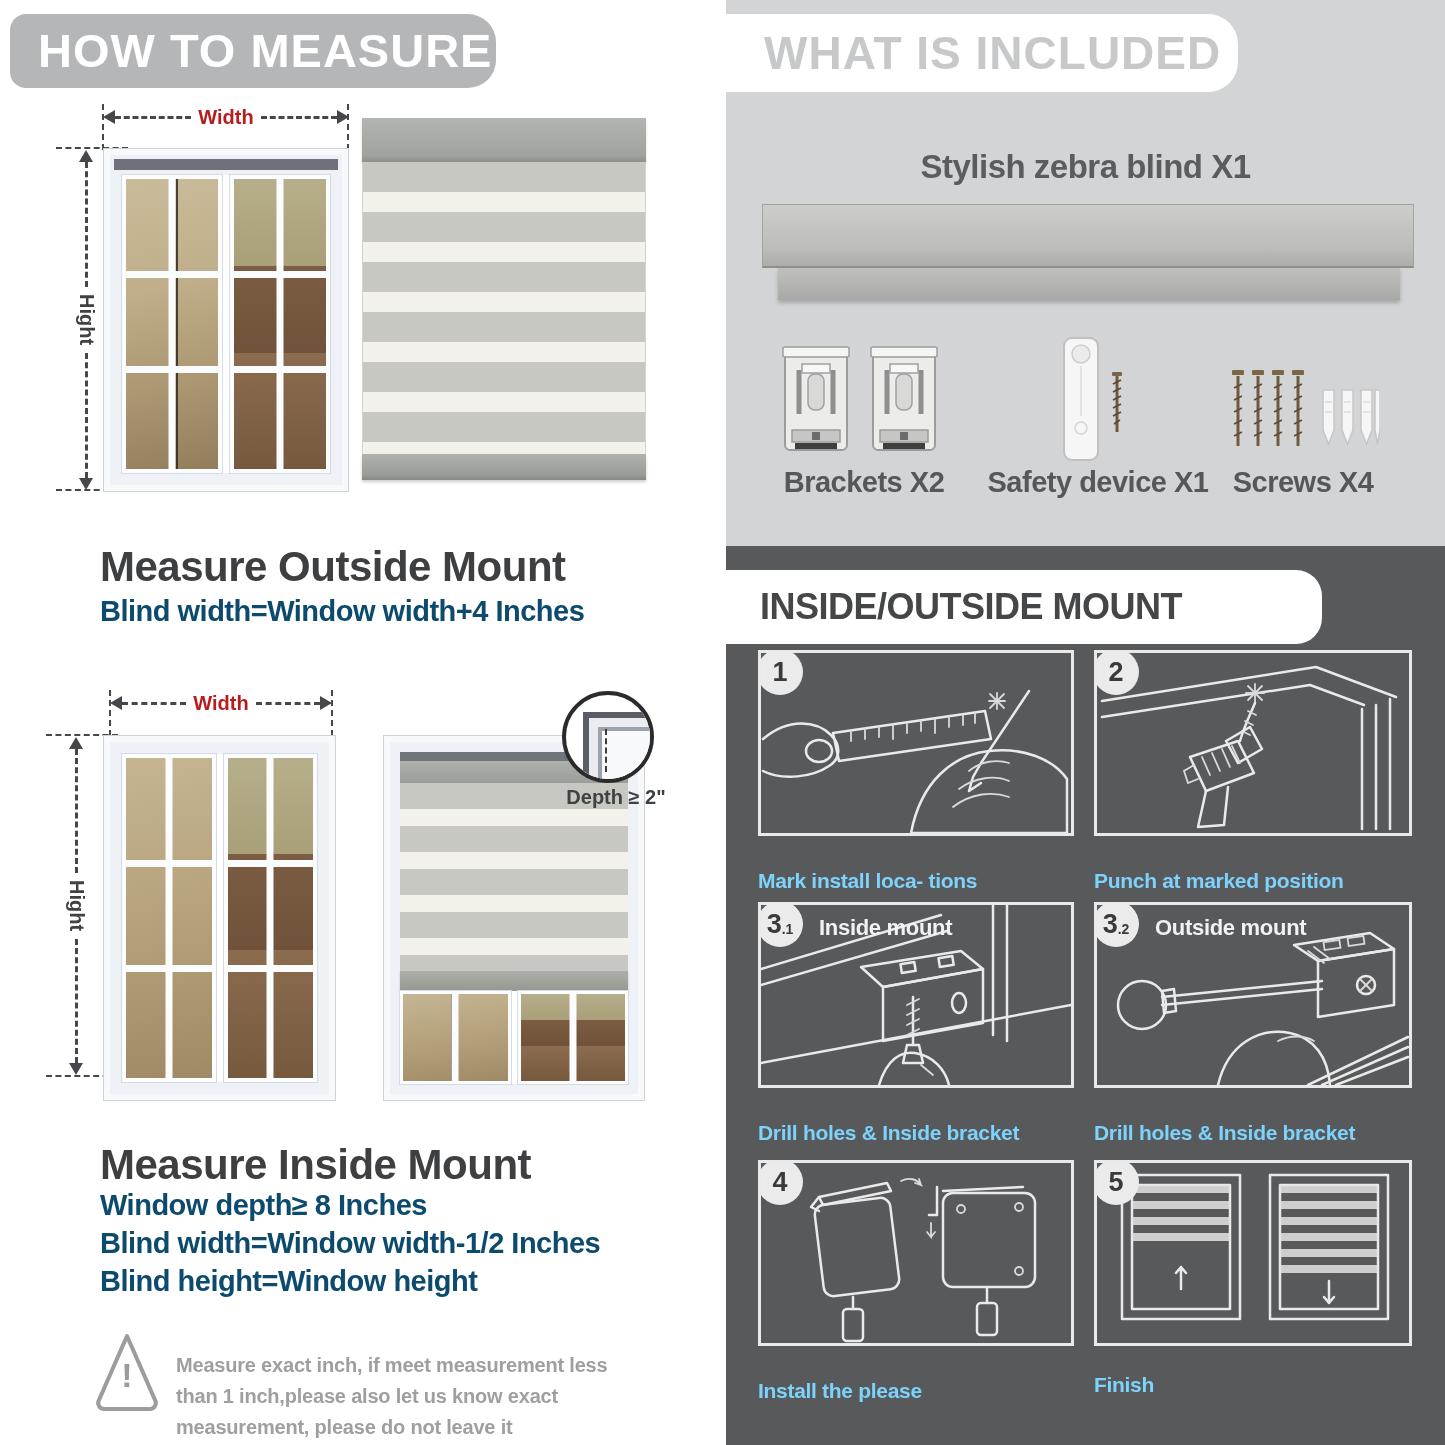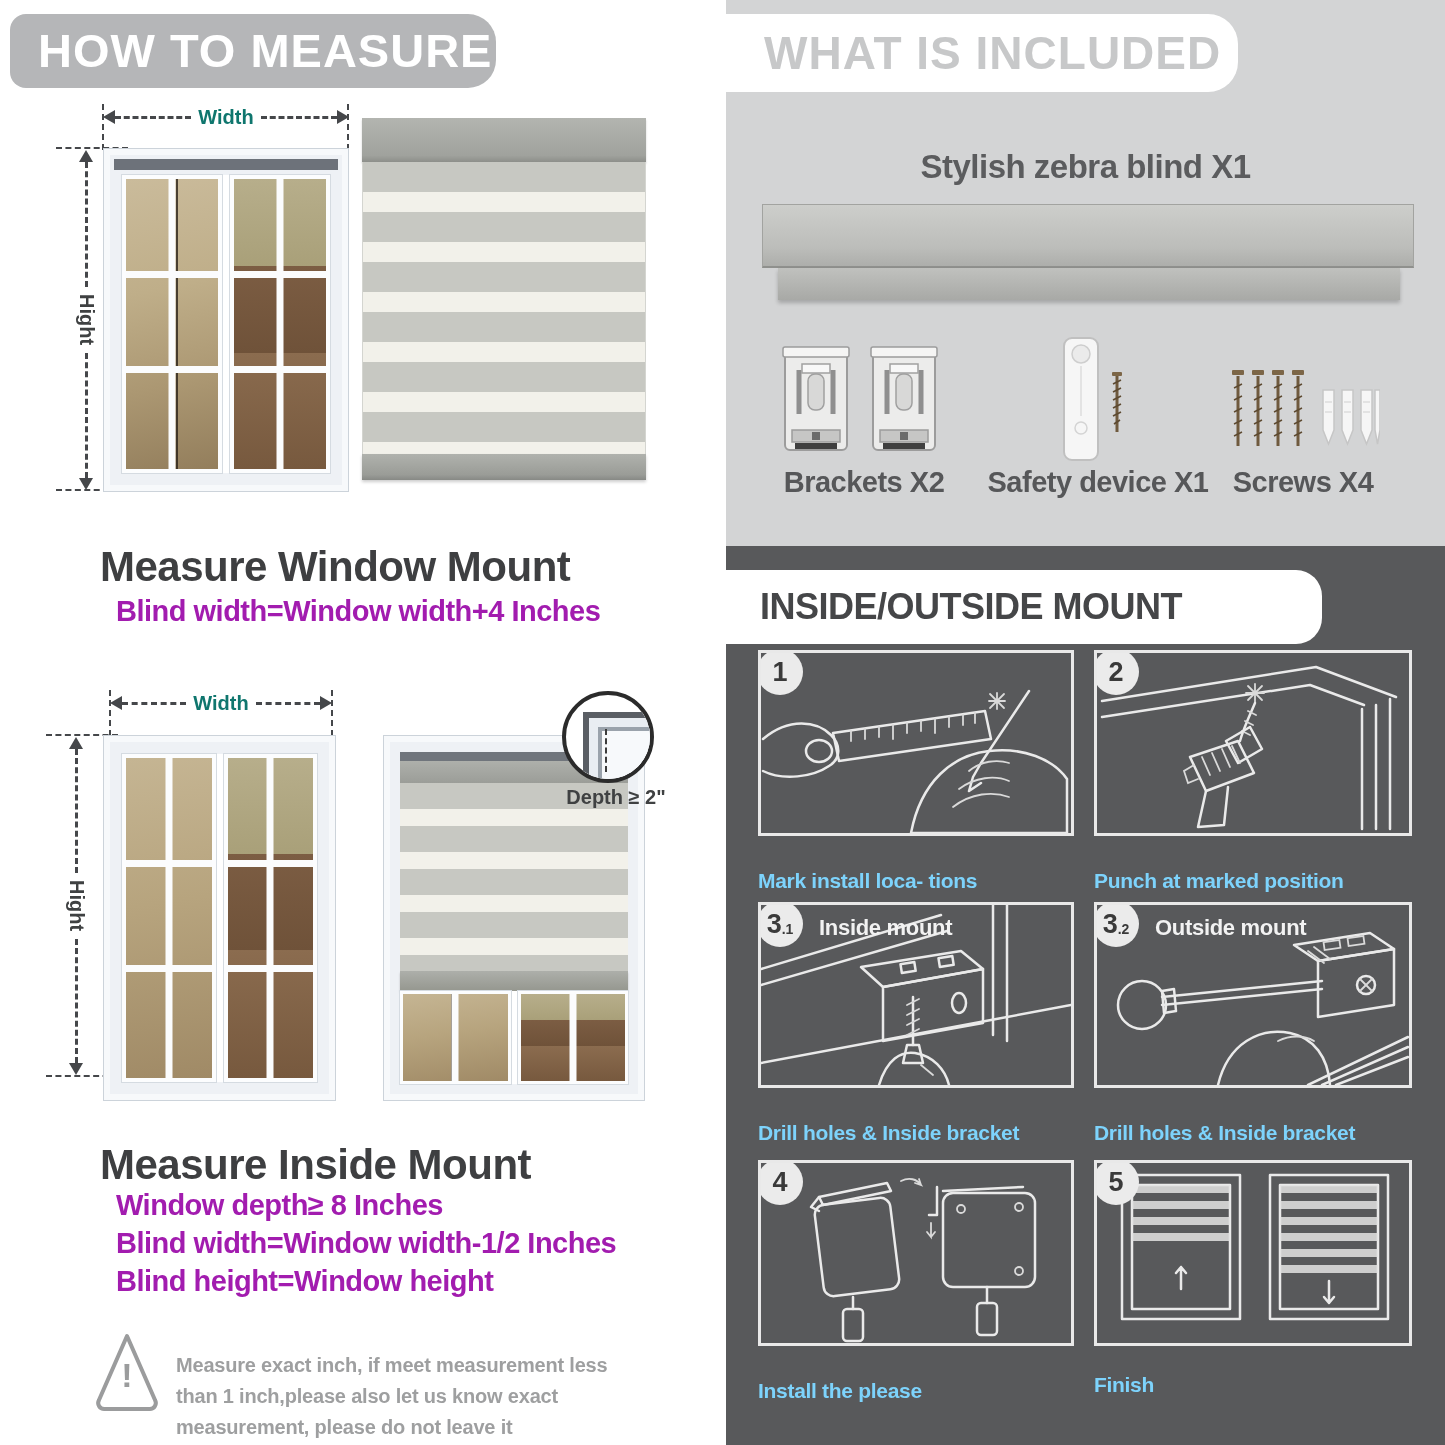--- a/index.html
+++ b/index.html
@@ -8,31 +8,31 @@
   .abs{position:absolute;}
 
   
   .left-half{position:absolute;left:0;top:0;width:700px;height:1177px;background:#ffffff;}
 
   .gray-banner{position:absolute;left:10px;top:14px;width:486px;height:74px;background:#b5b6b8;
     border-radius:16px 28px 28px 16px;color:#ffffff;font-weight:bold;font-size:47px;
     line-height:74px;padding-left:28px;letter-spacing:1px;box-sizing:border-box;}
 
   .sec-title{position:absolute;left:100px;font-size:42px;font-weight:bold;color:#3e3f41;letter-spacing:-0.5px;}
-  .sec-line{position:absolute;left:116px;font-size:29px;font-weight:bold;color:#a21caf;letter-spacing:-0.5px;}
+  .sec-line{position:absolute;left:100px;font-size:29px;font-weight:bold;color:#0c4a6e;letter-spacing:-0.5px;}
 
   
   .h-arrow{position:absolute;display:flex;align-items:center;height:22px;}
   .h-arrow .dash{flex:1;height:0;border-top:3px dashed #45474a;}
   .tri{width:0;height:0;display:block;}
   .tri-left{border-top:7px solid transparent;border-bottom:7px solid transparent;border-right:12px solid #45474a;}
   .tri-right{border-top:7px solid transparent;border-bottom:7px solid transparent;border-left:12px solid #45474a;}
   .tri-up{border-left:7px solid transparent;border-right:7px solid transparent;border-bottom:12px solid #45474a;}
   .tri-down{border-left:7px solid transparent;border-right:7px solid transparent;border-top:12px solid #45474a;}
-  .arrow-label{font-size:20px;font-weight:bold;color:#0f766e;padding:0 7px;white-space:nowrap;}
+  .arrow-label{font-size:20px;font-weight:bold;color:#b91c1c;padding:0 7px;white-space:nowrap;}
   .v-arrow{position:absolute;display:flex;flex-direction:column;align-items:center;width:24px;}
   .v-arrow .vdash{flex:1;width:0;border-left:3px dashed #45474a;}
   .arrow-label-v{writing-mode:vertical-rl;font-size:20px;font-weight:bold;color:#3f4142;padding:7px 0;}
   .vstop{position:absolute;width:0;border-left:2px dashed #45474a;}
   .hstop{position:absolute;height:0;border-top:2px dashed #45474a;}
 
   
   .window{position:absolute;background:#eef1f5;border:1px solid #ccd3da;box-sizing:border-box;
           box-shadow:inset 0 0 0 6px #f7f9fb;}
   .win-track{position:absolute;left:10px;right:10px;top:10px;height:11px;background:#6d727a;}
@@ -163,21 +163,21 @@
         <div class="door scene-b"></div>
       </div>
     </div>
 
     <div class="blind1">
       <div class="cassette"></div>
       <div class="shade"></div>
       <div class="rail" style="background:linear-gradient(180deg,#b0b2ad 0%,#9a9c97 80%,#878985 100%);"></div>
     </div>
 
-    <h2 class="sec-title" style="top:508px;">Measure Window Mount</h2>
+    <h2 class="sec-title" style="top:508px;">Measure Outside Mount</h2>
     <p class="sec-line" style="top:566px;">Blind width=Window width+4 Inches</p>
 
     <div class="h-arrow" style="left:110px;top:692px;width:222px;">
       <i class="tri tri-left"></i>
       <i class="dash"></i>
       <span class="arrow-label">Width</span>
       <i class="dash"></i>
       <i class="tri tri-right"></i>
     </div>
     <i class="vstop" style="left:109px;top:690px;height:46px;"></i>

